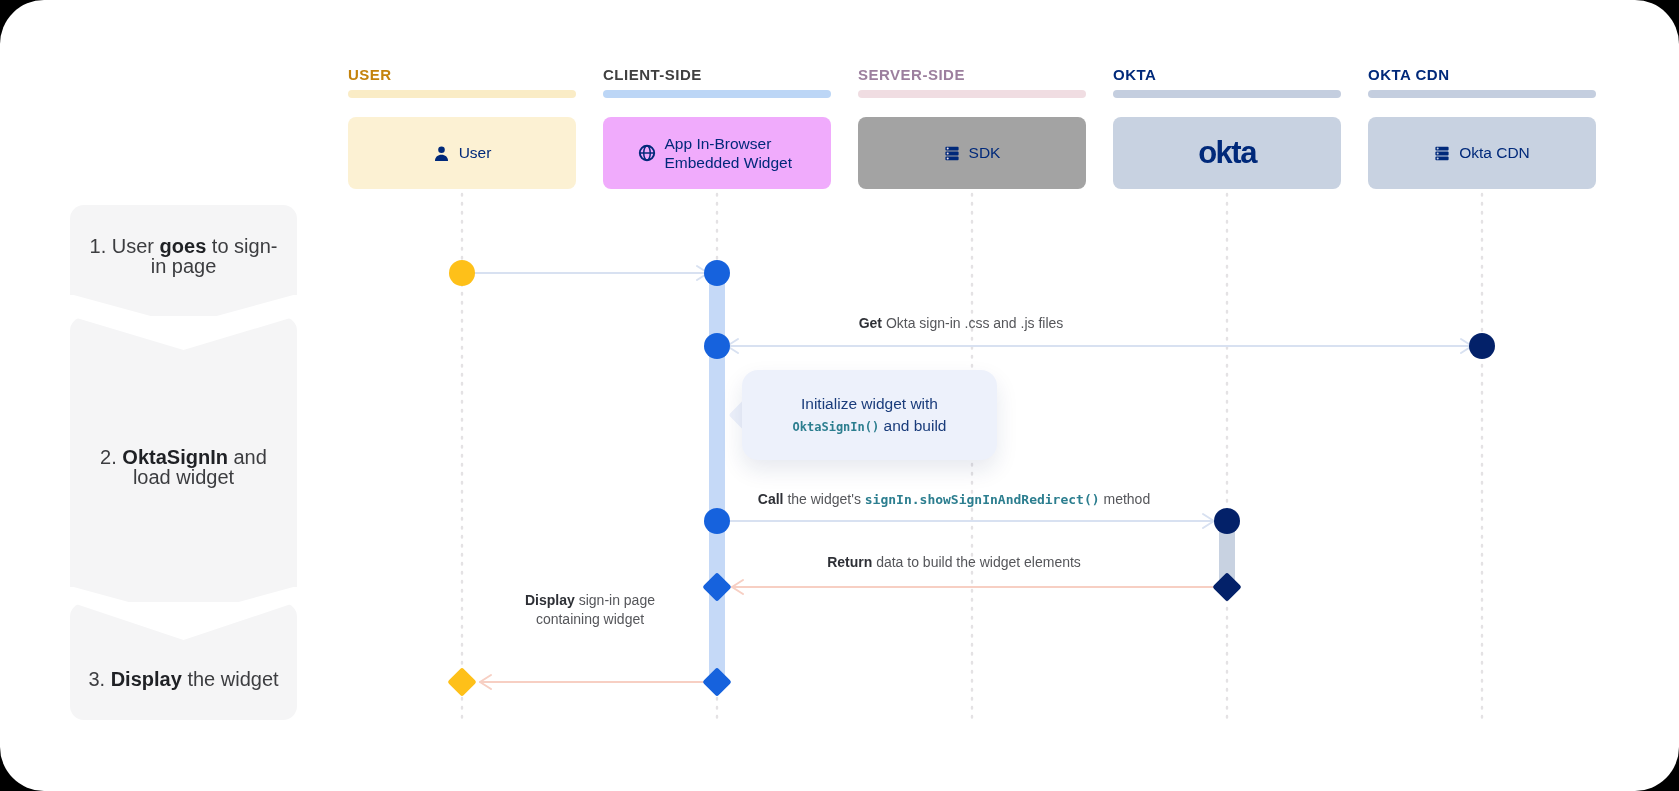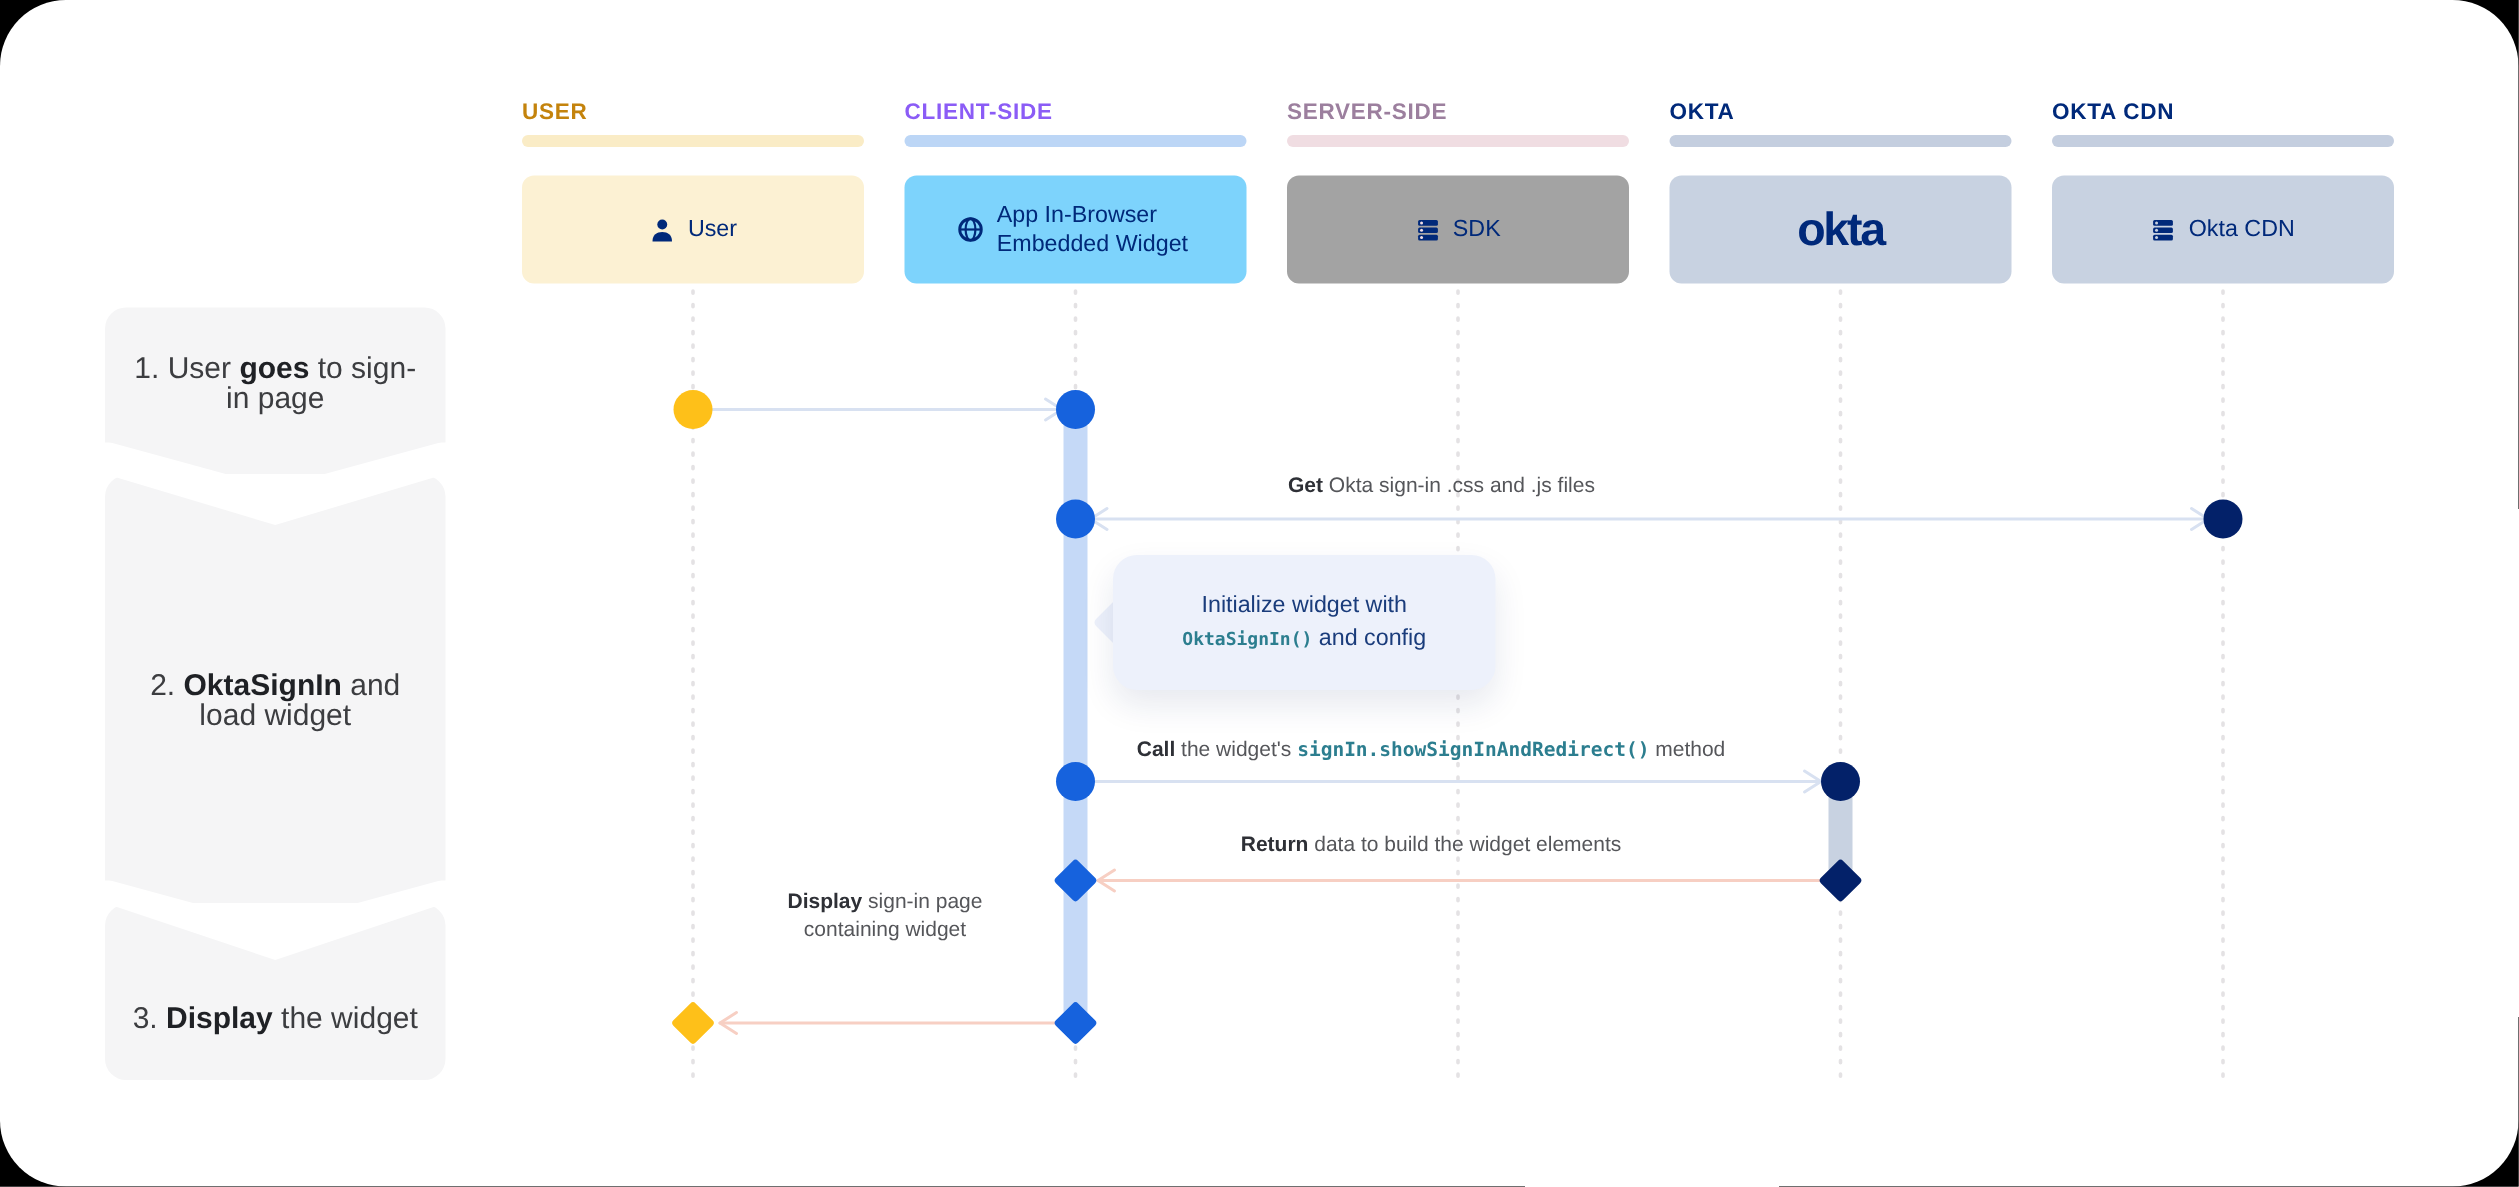--- a/index.html
+++ b/index.html
@@ -54,40 +54,40 @@
   <div class="chev" style="top:586px;height:31px;"></div>
 
   <div class="step-rect" style="top:603px;height:117px;border-radius:14px;"></div>
   <div class="notch" style="top:602px;height:38px;"></div>
 
   <div class="step-label" style="top:236px;"><span>1. User </span><b>goes</b><span> to sign-in page</span></div>
   <div class="step-label" style="top:447px;"><span>2. </span><b>OktaSignIn</b><span> and load widget</span></div>
   <div class="step-label" style="top:669px;"><span>3. </span><b>Display</b><span> the widget</span></div>
 
   <div class="col-header c1" style="color:#C4830C;">USER</div>
-  <div class="col-header c2" style="color:#8b5cf6;">CLIENT-SIDE</div>
+  <div class="col-header c2" style="color:#404040;">CLIENT-SIDE</div>
   <div class="col-header c3" style="color:#9C7F9E;">SERVER-SIDE</div>
   <div class="col-header c4" style="color:#00297A;">OKTA</div>
   <div class="col-header c5" style="color:#00297A;">OKTA CDN</div>
 
   <div class="col-bar c1" style="background:#FAECC6;"></div>
   <div class="col-bar c2" style="background:#BCD6F6;"></div>
   <div class="col-bar c3" style="background:#F0DDE2;"></div>
   <div class="col-bar c4" style="background:#C4CEDF;"></div>
   <div class="col-bar c5" style="background:#C4CEDF;"></div>
 
   <div class="col-box c1" style="background:#FCF1D3;">
     <svg width="17" height="17" viewBox="0 0 16 16">
         <circle cx="8" cy="4.4" r="3.1" fill="#00297A"></circle>
         <path d="M1.9 14.6c0-3.4 2.7-5.5 6.1-5.5s6.1 2.1 6.1 5.5v.4H1.9z" fill="#00297A"></path>
       </svg>
     <span>User</span>
   </div>
 
-  <div class="col-box c2" style="background:#7dd3fc;">
+  <div class="col-box c2" style="background:#f0abfc;">
     <svg width="18" height="18" viewBox="0 0 16 16">
         <circle cx="8" cy="8" r="6.4" fill="none" stroke="#00297A" stroke-width="1.7"></circle>
         <ellipse cx="8" cy="8" rx="2.9" ry="6.4" fill="none" stroke="#00297A" stroke-width="1.3"></ellipse>
         <line x1="1.6" y1="8" x2="14.4" y2="8" stroke="#00297A" stroke-width="1.3"></line>
       </svg>
     <span class="box-label2" style="max-width:132px;">App In-Browser Embedded Widget</span>
   </div>
 
   <div class="col-box c3" style="background:#a3a3a3;">
     <svg width="16" height="17" viewBox="0 0 16 16">
@@ -173,16 +173,16 @@
   </svg>
 
   <div class="msg m2"><span></span><b>Get</b><span> Okta sign-in .css and .js files</span><span class="code"></span><span></span></div>
   <div class="msg m3"><span></span><b>Call</b><span> the widget's </span><span class="code">signIn.showSignInAndRedirect()</span><span> method</span></div>
   <div class="msg m4"><span></span><b>Return</b><span> data to build the widget elements</span><span class="code"></span><span></span></div>
   <div class="msg m5"><span></span><b>Display</b><span> sign-in page containing widget</span><span class="code"></span><span></span></div>
 
   <div class="note-tail"></div>
   <div class="note">
     <div>Initialize widget with</div>
-    <div><span class="code">OktaSignIn()</span><span> and config</span></div>
+    <div><span class="code">OktaSignIn()</span><span> and build</span></div>
   </div>
 
 </div>
 
 </body></html>

